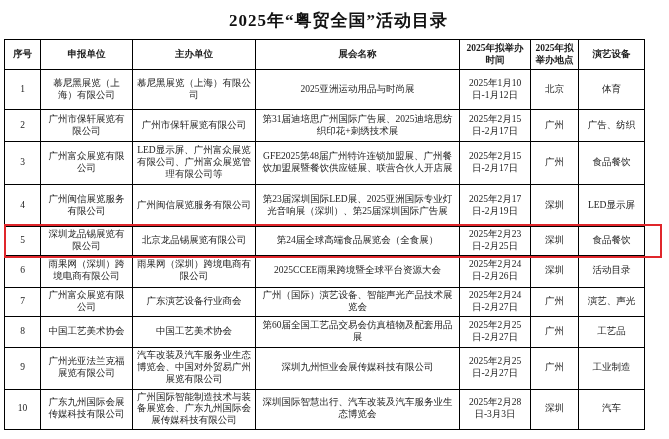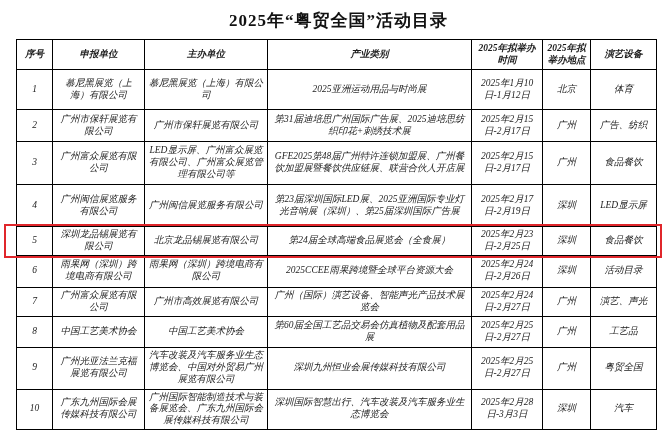--- a/index.html
+++ b/index.html
@@ -7,21 +7,21 @@
     width:669px;height:439px;overflow:hidden;background:#ffffff;
     font-family:"Liberation Serif","DejaVu Serif",serif;
     color:#1c1c1c;position:relative;
   }
   .page-title{
     text-align:center;font-weight:bold;font-size:17px;
     margin:9px 0 7px 0;letter-spacing:1px;color:#111;padding-left:8px;
   }
   table.catalog{
     border-collapse:collapse;table-layout:fixed;
-    margin-left:16px;width:640px;font-style:italic;
+    margin-left:4px;width:640px;
   }
   table.catalog th,table.catalog td{
     border:1px solid #000;
     font-size:9.5px;line-height:1.25;
     text-align:center;vertical-align:middle;
     padding:2px 3px;word-break:break-all;
   }
   table.catalog th{font-weight:bold;padding:2px 2px;}
   col.c-no{width:36px;}
   col.c-applicant{width:92px;}
@@ -59,21 +59,21 @@
     <col class="c-exhibition">
       <col class="c-date">
       <col class="c-loc">
       <col class="c-cat">
   </colgroup>
   <thead>
     <tr class="head-row">
         <th>序号</th>
         <th>申报单位</th>
         <th>主办单位</th>
-        <th>产业类别</th>
+        <th>展会名称</th>
         <th>2025年拟举办时间</th>
         <th>2025年拟举办地点</th>
         <th>演艺设备</th>
       </tr>
   </thead>
   <tbody>
       <tr>
         <td>1</td>
         <td>慕尼黑展览（上海）有限公司</td>
         <td>慕尼黑展览（上海）有限公司</td>
@@ -123,21 +123,21 @@
         <td>雨果网（深圳）跨境电商有限公司</td>
         <td>雨果网（深圳）跨境电商有限公司</td>
         <td>2025CCEE雨果跨境暨全球平台资源大会</td>
         <td>2025年2月24日-2月26日</td>
         <td>深圳</td>
         <td>活动目录</td>
       </tr>
       <tr>
         <td>7</td>
         <td>广州富众展览有限公司</td>
-        <td>广州市高效展览有限公司</td>
+        <td>广东演艺设备行业商会</td>
         <td>广州（国际）演艺设备、智能声光产品技术展览会</td>
         <td>2025年2月24日-2月27日</td>
         <td>广州</td>
         <td>演艺、声光</td>
       </tr>
       <tr>
         <td>8</td>
         <td>中国工艺美术协会</td>
         <td>中国工艺美术协会</td>
         <td>第60届全国工艺品交易会仿真植物及配套用品展</td>
@@ -145,21 +145,21 @@
         <td>广州</td>
         <td>工艺品</td>
       </tr>
       <tr>
         <td>9</td>
         <td>广州光亚法兰克福展览有限公司</td>
         <td>汽车改装及汽车服务业生态博览会、中国对外贸易广州展览有限公司</td>
         <td>深圳九州恒业会展传媒科技有限公司</td>
         <td>2025年2月25日-2月27日</td>
         <td>广州</td>
-        <td>粤贸全国</td>
+        <td>工业制造</td>
       </tr>
       <tr>
         <td>10</td>
         <td>广东九州国际会展传媒科技有限公司</td>
         <td>广州国际智能制造技术与装备展览会、广东九州国际会展传媒科技有限公司</td>
         <td>深圳国际智慧出行、汽车改装及汽车服务业生态博览会</td>
         <td>2025年2月28日-3月3日</td>
         <td>深圳</td>
         <td>汽车</td>
       </tr>

